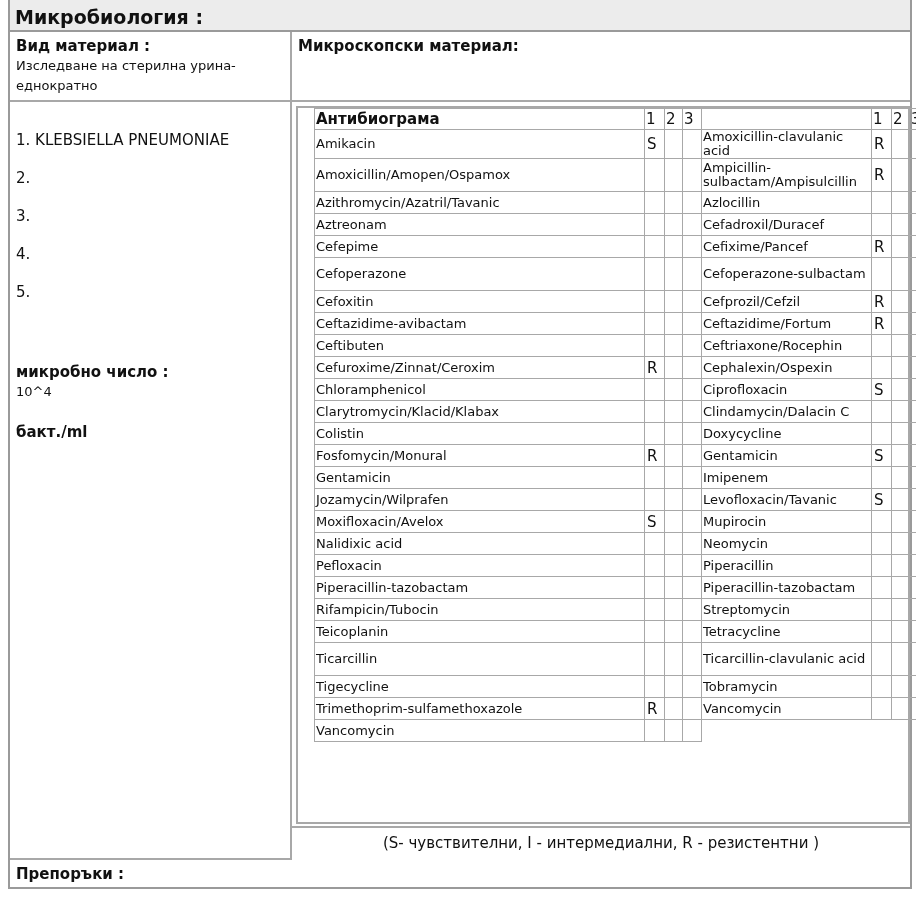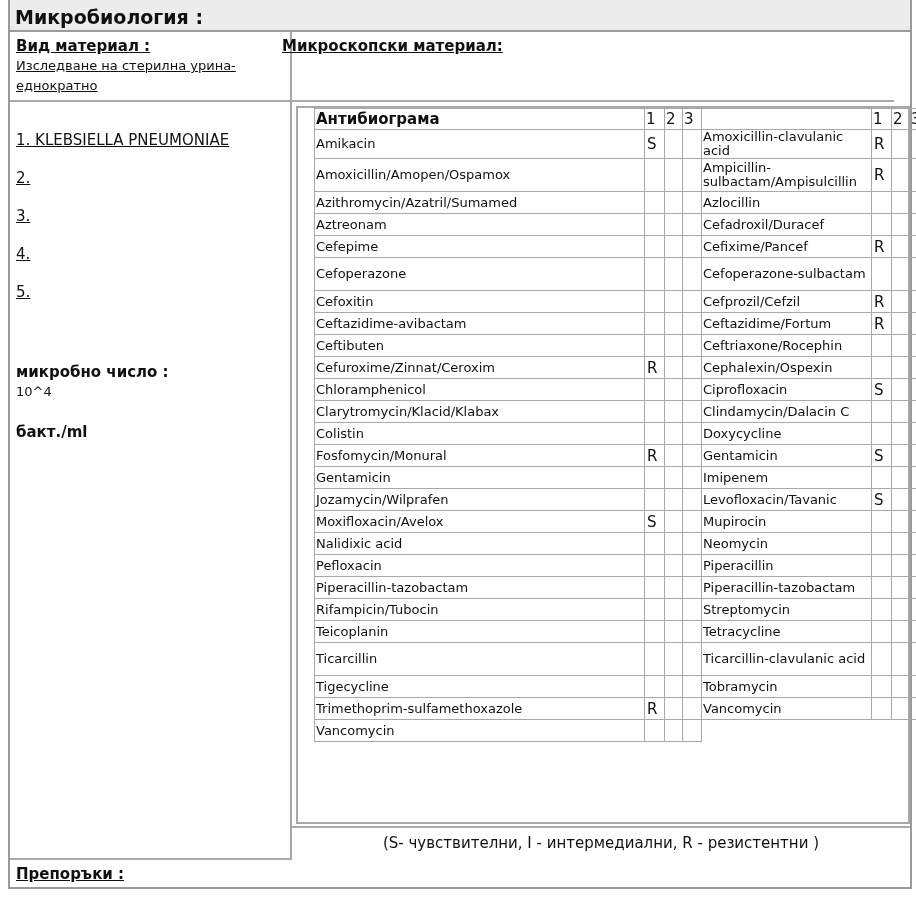--- a/index.html
+++ b/index.html
@@ -6,23 +6,23 @@
     body { width: 916px; height: 897px; overflow: hidden; font-family: "DejaVu Sans", "Liberation Sans", sans-serif; color: #111; }
     .frame {
       position: absolute; left: 8px; top: 0; width: 904px; height: 889px;
       border: 2px solid #9a9a9a; border-top: none; box-sizing: border-box; background: #fff;
     }
     .section-title {
       position: absolute; left: 0; top: 0; width: 900px; height: 32px;
       background: #ececec; border-bottom: 2px solid #9a9a9a; box-sizing: border-box;
       font-weight: bold; font-size: 19px; padding: 6px 0 0 5px;
     }
-    .cell { position: absolute; box-sizing: border-box; text-decoration: underline; }
+    .cell { position: absolute; box-sizing: border-box; }
     .mat-left { left: 0; top: 32px; width: 282px; height: 70px; border-right: 2px solid #a8a8a8; border-bottom: 2px solid #a8a8a8; padding: 4px 6px; }
-    .mat-right { left: 266px; top: 32px; width: 618px; height: 70px; border-bottom: 2px solid #a8a8a8; padding: 4px 6px; }
+    .mat-right { left: 282px; top: 32px; width: 618px; height: 70px; border-bottom: 2px solid #a8a8a8; padding: 4px 6px; }
     .bold-label { font-weight: bold; font-size: 15px; line-height: 20px; }
     .plain { font-size: 13px; line-height: 20px; }
     .org-cell { left: 0; top: 102px; width: 282px; height: 758px; border-right: 2px solid #a8a8a8; border-bottom: 2px solid #a8a8a8; padding: 0 6px; }
     .org-list { margin-top: 27px; }
     .org-item { font-size: 15px; height: 38px; line-height: 22px; }
     .count-block { position: absolute; left: 6px; top: 260px; }
     .unit { position: absolute; left: 6px; top: 320px; }
     .abg-cell { left: 282px; top: 102px; width: 618px; height: 758px; }
     .abg-wrap {
       position: absolute; left: 4px; top: 4px; width: 614px; height: 718px;
@@ -109,21 +109,21 @@
               <td>Amoxicillin/Amopen/Ospamox</td>
               <td class="res"></td>
               <td class="res"></td>
               <td class="res"></td>
               <td>Ampicillin-sulbactam/Ampisulcillin</td>
               <td class="res">R</td>
               <td class="res"></td>
               <td class="res"></td>
             </tr>
             <tr style="height: 22px;">
-              <td>Azithromycin/Azatril/Sumamed</td>
+              <td>Azithromycin/Azatril/Tavanic</td>
               <td class="res"></td>
               <td class="res"></td>
               <td class="res"></td>
               <td>Azlocillin</td>
               <td class="res"></td>
               <td class="res"></td>
               <td class="res"></td>
             </tr>
             <tr style="height: 22px;">
               <td>Aztreonam</td>

